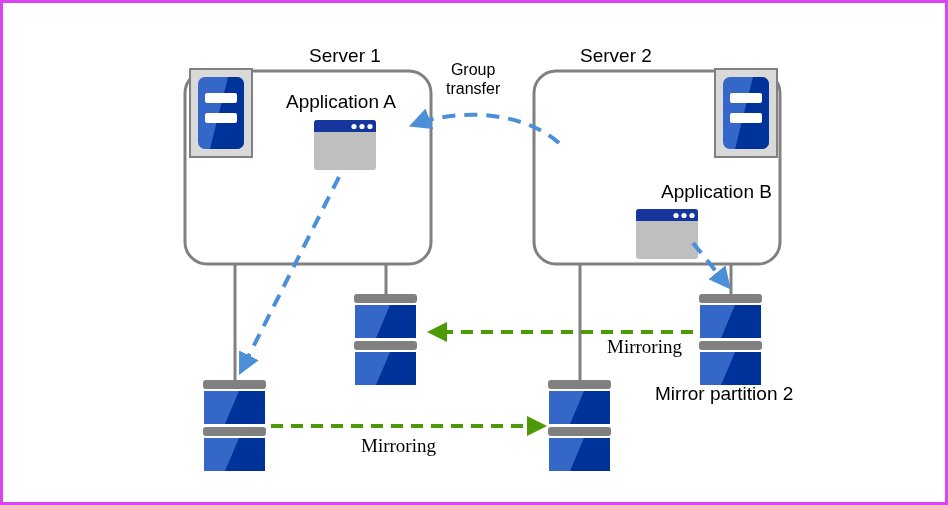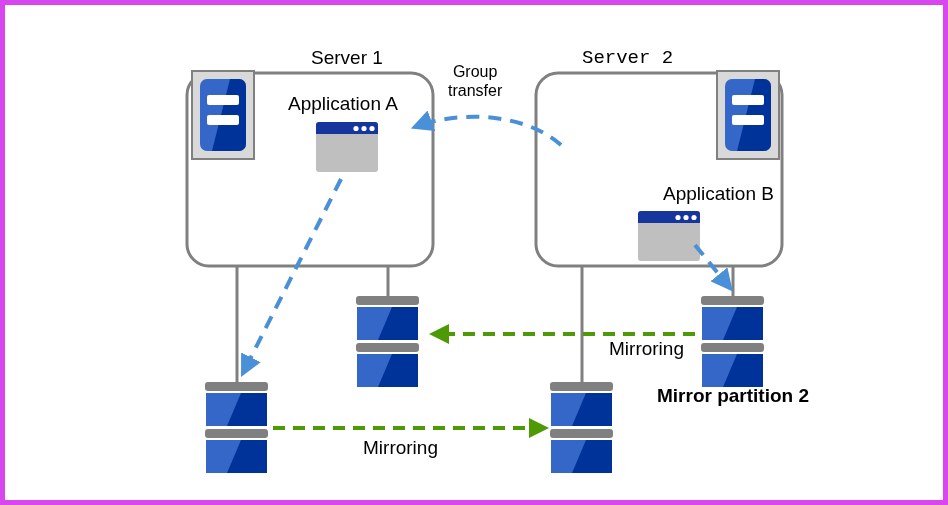--- a/index.html
+++ b/index.html
@@ -8,42 +8,42 @@
     background: #ffffff;
   }
   body {
     font-family: "Liberation Sans", sans-serif;
   }
   #canvas {
     position: relative;
     width: 948px;
     height: 505px;
     background: #ffffff;
-    border: 5px solid #d946ef;
+    border: 3px solid #d946ef;
     box-sizing: border-box;
     overflow: hidden;
   }
   #diagram-svg {
     position: absolute;
     left: 0;
     top: 0;
     width: 948px;
     height: 505px;
   }
   .lbl {
     position: absolute;
     color: #000000;
     font-family: "Liberation Sans", sans-serif;
     white-space: nowrap;
     line-height: 1.18;
   }
   .lbl-server { font-size: 19px; }
   .lbl-app    { font-size: 19px; text-align: center; }
   .lbl-part   { font-size: 19px; }
-  .lbl-mirror { font-size: 19px; }
+  .lbl-mirror { font-size: 19px; font-family: Liberation Serif, serif; }
   .lbl-group  { font-size: 16px; text-align: center; }
 </style>
 </head>
 <body>
 
 <div id="canvas">
 
   <svg id="diagram-svg" viewBox="0 0 948 505" xmlns="http://www.w3.org/2000/svg">
     <defs>
       <linearGradient id="diskGrad" x1="0" y1="0" x2="1" y2="0">
@@ -129,31 +129,31 @@
 
     <line x1="690" y1="240" x2="725" y2="283" stroke="#4A90D9" stroke-width="4" stroke-dasharray="13 9" marker-end="url(#arrowBlue)"></line>
 
     <line x1="690" y1="329" x2="428" y2="329" stroke="#4E9A06" stroke-width="4" stroke-dasharray="12 8" marker-end="url(#arrowGreen)"></line>
 
     <line x1="268" y1="423" x2="540" y2="423" stroke="#4E9A06" stroke-width="4" stroke-dasharray="12 8" marker-end="url(#arrowGreen)"></line>
   </svg>
 
   <div class="lbl lbl-server" style="left:306px; top:42px;">Server 1</div>
 
-  <div class="lbl lbl-server" style="left:577px; top:42px;font-family:Liberation Mono, monospace;">Server 2</div>
+  <div class="lbl lbl-server" style="left:577px; top:42px;">Server 2</div>
 
   <div class="lbl lbl-app" style="left:283px; top:88px;">Application  A</div>
 
   <div class="lbl lbl-app" style="left:622px; top:178px;margin-left:36px;">Application  B</div>
 
   <div class="lbl lbl-group" style="left:443px; top:58px;">
     <span>Group</span><br>
     <span>transfer</span>
   </div>
 
   <div class="lbl lbl-mirror" style="left:604px; top:333px;">Mirroring</div>
 
   <div class="lbl lbl-mirror" style="left:358px; top:432px;">Mirroring</div>
 
 
-  <div class="lbl lbl-part" style="left:652px; top:380px;font-weight:bold;">Mirror partition 2</div>
+  <div class="lbl lbl-part" style="left:652px; top:380px;">Mirror partition 2</div>
 
 </div>
 
 </body></html>

